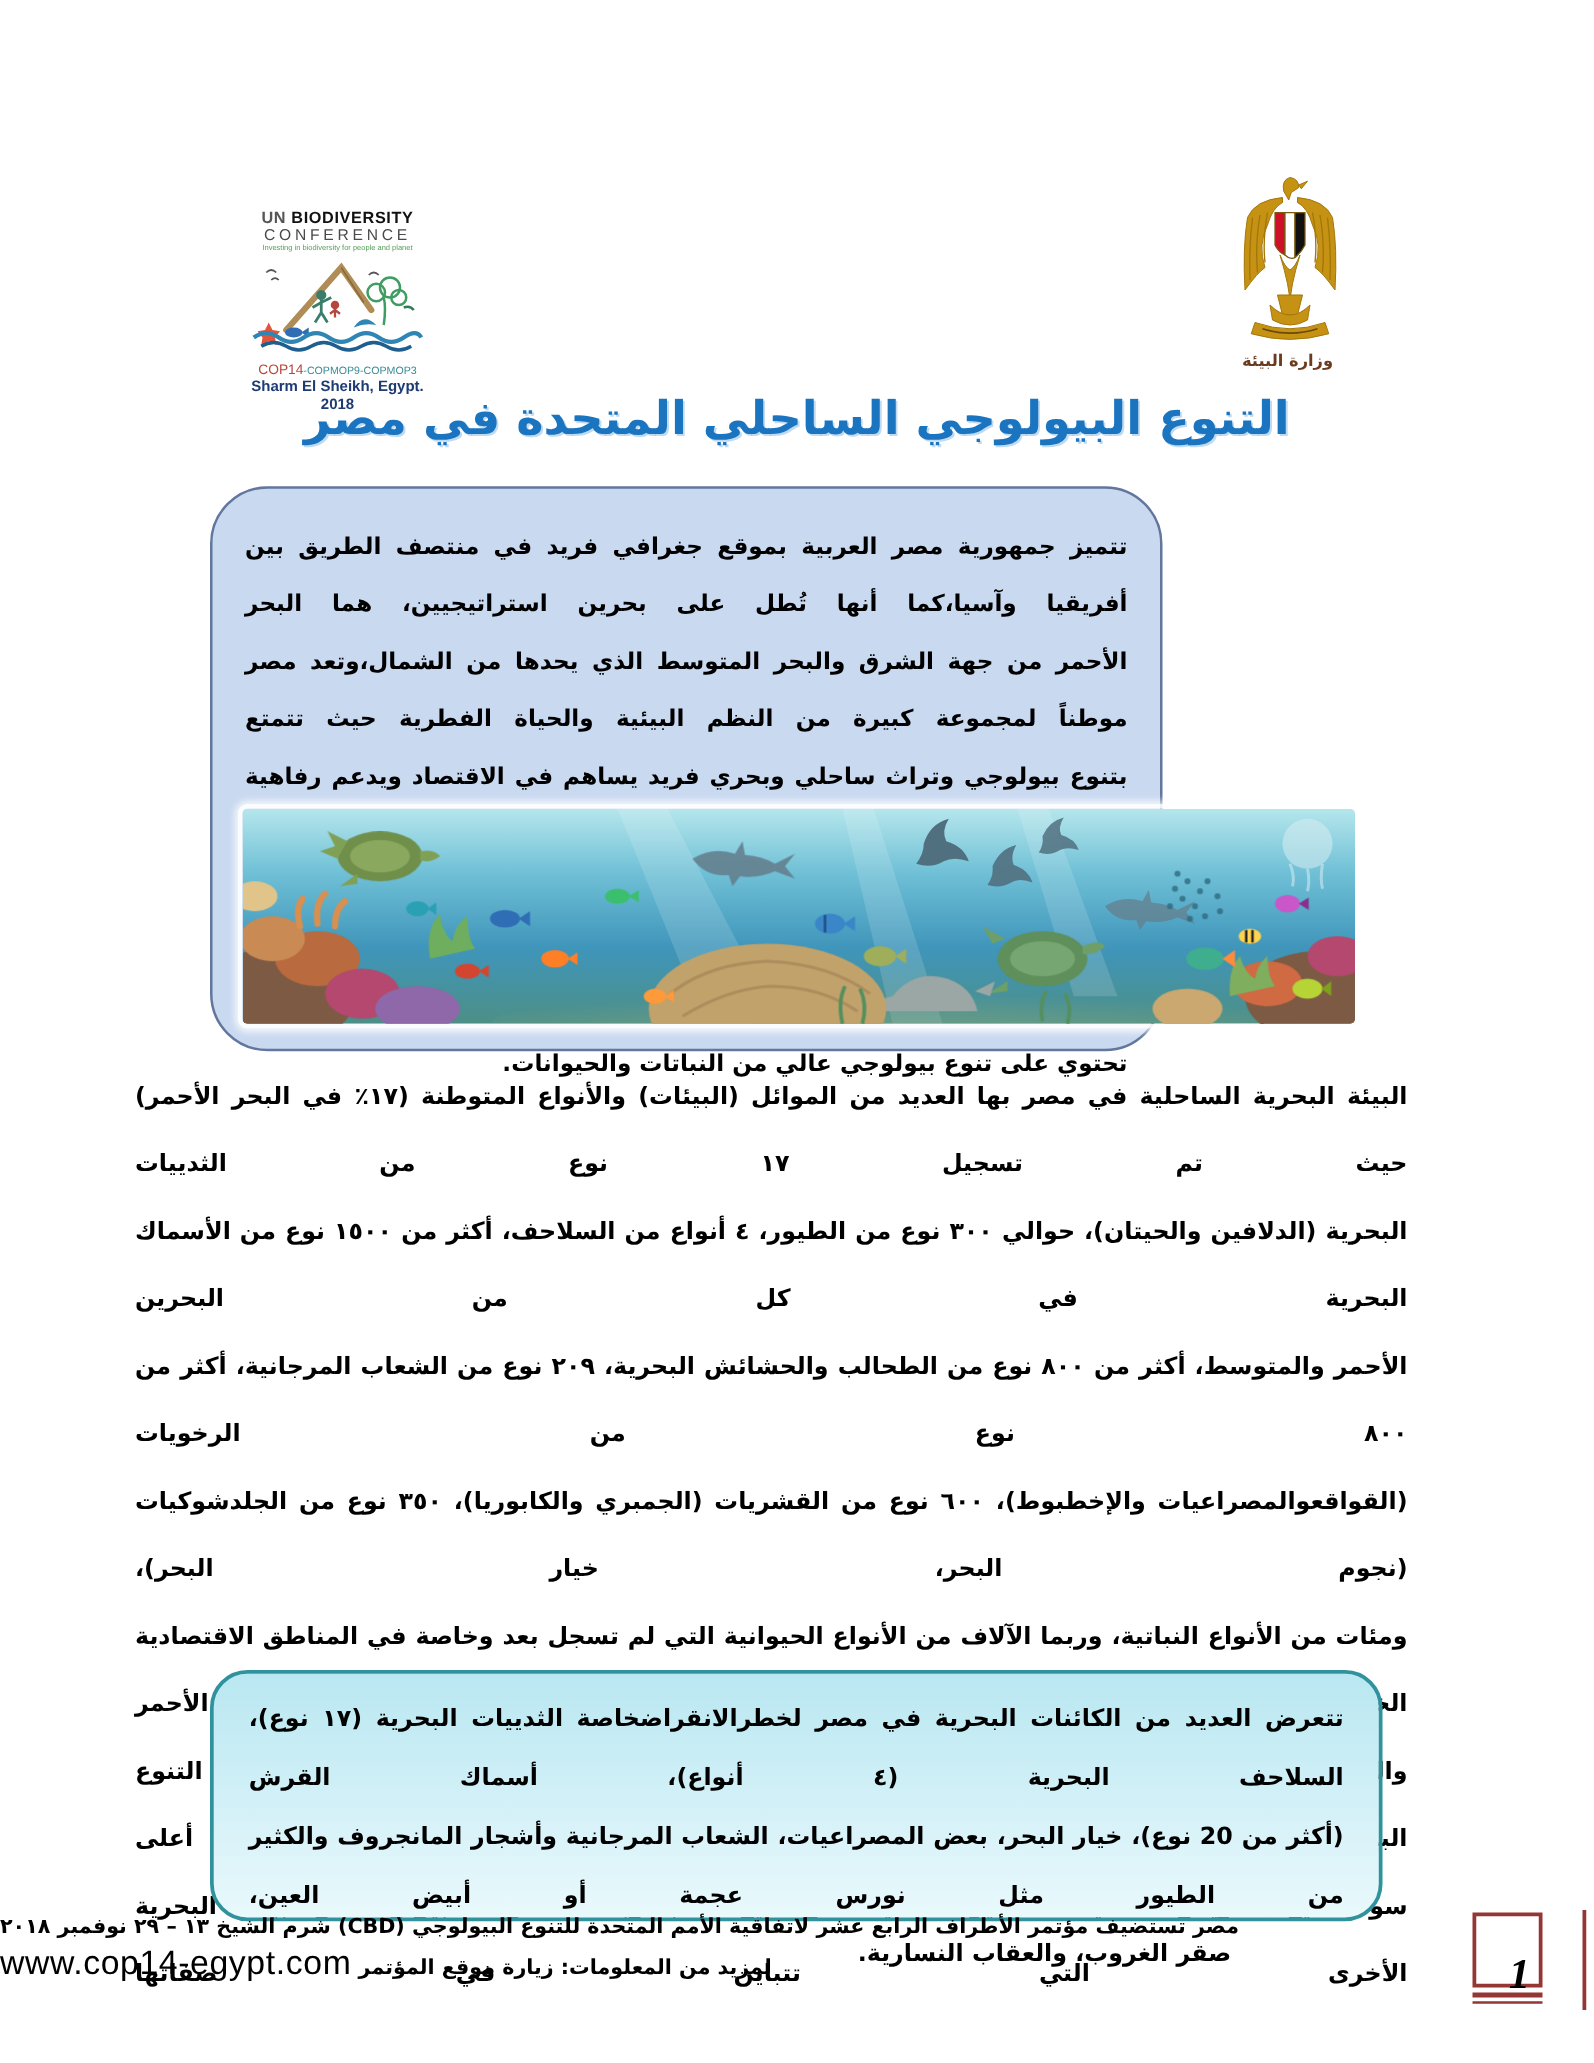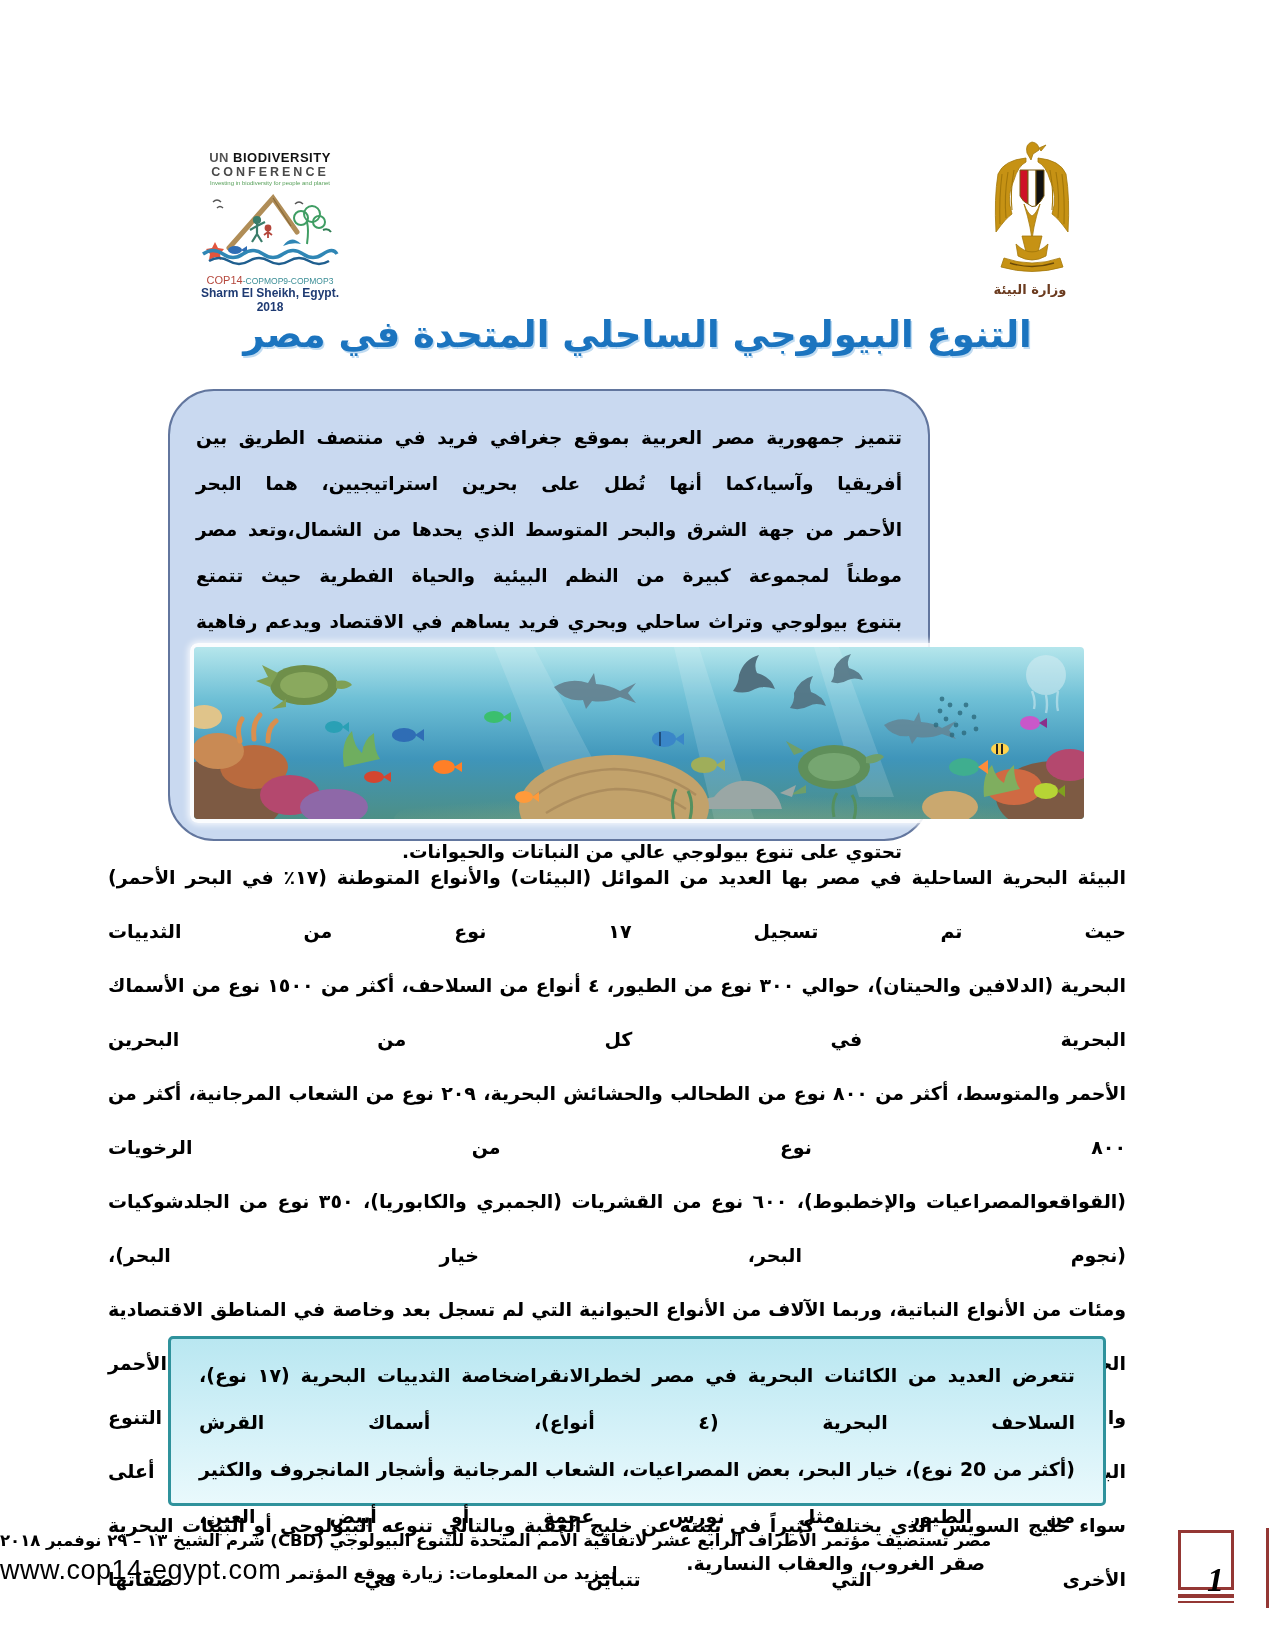--- a/index.html
+++ b/index.html
@@ -1,24 +1,24 @@
 <!DOCTYPE html>
 <html lang="ar"><head>
 <meta charset="utf-8">
 <style>
   html,body{margin:0;padding:0;background:#ffffff;}
   .page{position:relative;width:1275px;height:1650px;background:#ffffff;overflow:hidden;
         font-family:"DejaVu Sans",sans-serif;}
   .ar{direction:rtl;font-family:"DejaVu Sans",sans-serif;font-weight:bold;color:#000;}
   
-  .unlogo{position:absolute;left:190px;top:150px;width:160px;text-align:center;}
+  .unlogo{position:absolute;left:190px;top:166px;width:160px;text-align:center;}
   .unlogo .l1{font-family:"Liberation Sans",sans-serif;font-size:13px;letter-spacing:.5px;}
   .unlogo .l1 .un{color:#555;font-weight:bold;}
   .unlogo .l1 .bio{color:#111;font-weight:bold;}
-  .unlogo .l2{font-family:"Liberation Sans",sans-serif;font-size:12.5px;color:#4a4a4a;font-weight:bold;letter-spacing:3px;}
+  .unlogo .l2{font-family:"Liberation Sans",sans-serif;font-size:12.5px;color:#4a4a4a;font-weight:normal;letter-spacing:3px;}
   .unlogo .tag{font-family:"Liberation Sans",sans-serif;font-size:6px;color:#57a05a;margin-top:1px;}
   .unlogo .cop{font-family:"Liberation Sans",sans-serif;font-size:11px;margin-top:2px;}
   .unlogo .cop .c14{color:#b5473c;font-weight:normal;}
   .unlogo .cop .rest{color:#3a8d96;font-size:8.5px;}
   .unlogo .loc{font-family:"Liberation Sans",sans-serif;font-size:12px;color:#1f3b73;font-weight:bold;}
   .emblem{position:absolute;left:986px;top:140px;width:92px;text-align:center;}
   .ministry{position:absolute;left:975px;top:282px;width:110px;text-align:center;
             font-size:13px;font-weight:bold;color:#6b3b1f;direction:rtl;}
   
   .title{position:absolute;left:0;top:313px;width:100%;text-align:center;direction:rtl;
@@ -29,23 +29,23 @@
         background:#c9d9f0;border:2.5px solid #62769e;border-radius:46px;box-sizing:border-box;}
   .box1 .txt{padding:24px 26px 0 26px;font-size:18.5px;line-height:46px;}
   .jline{text-align:justify;text-align-last:justify;}
   .rline{text-align:right;}
   .photo{position:absolute;left:20px;top:252px;width:890px;height:172px;border-radius:8px;
          border:4px solid rgba(255,255,255,.9);box-shadow:0 0 6px 2px rgba(255,255,255,.8);
          overflow:hidden;}
   
   .bodytext{position:absolute;left:108px;top:850px;width:1018px;font-size:19px;line-height:54px;}
   
-  .box2{position:absolute;left:168px;top:1336px;width:938px;height:170px;
+  .box2{position:absolute;left:168px;top:1336px;width:938px;height:201px;
         background:linear-gradient(180deg,#b9e7f1 0%,#d4f1f8 55%,#e9f9fc 100%);
-        border:3px solid #2f929c;border-radius:5px;box-sizing:border-box;}
+        border:3px solid #2f929c;border-radius:30px;box-sizing:border-box;}
   .box2 .txt{padding:13px 28px 0 28px;font-size:19px;line-height:47px;}
   .box2 .lastline{text-align:right;padding-left:0;padding-right:90px;}
   
   .footer{position:absolute;left:0;top:1526px;width:1126px;direction:rtl;text-align:left;}
   .footer .f1{font-size:16.5px;font-weight:bold;direction:rtl;text-align:left;line-height:30px;}
   .footer .f2{font-size:16.5px;font-weight:bold;direction:rtl;text-align:left;line-height:28px;}
   .footer .url{font-family:"Liberation Sans",sans-serif;font-weight:normal;font-size:27px;
                letter-spacing:.5px;direction:ltr;unicode-bidi:embed;}
   .pagenum-box{position:absolute;left:1178px;top:1530px;width:56px;height:60px;
                border:3.5px solid #943734;box-sizing:border-box;}

